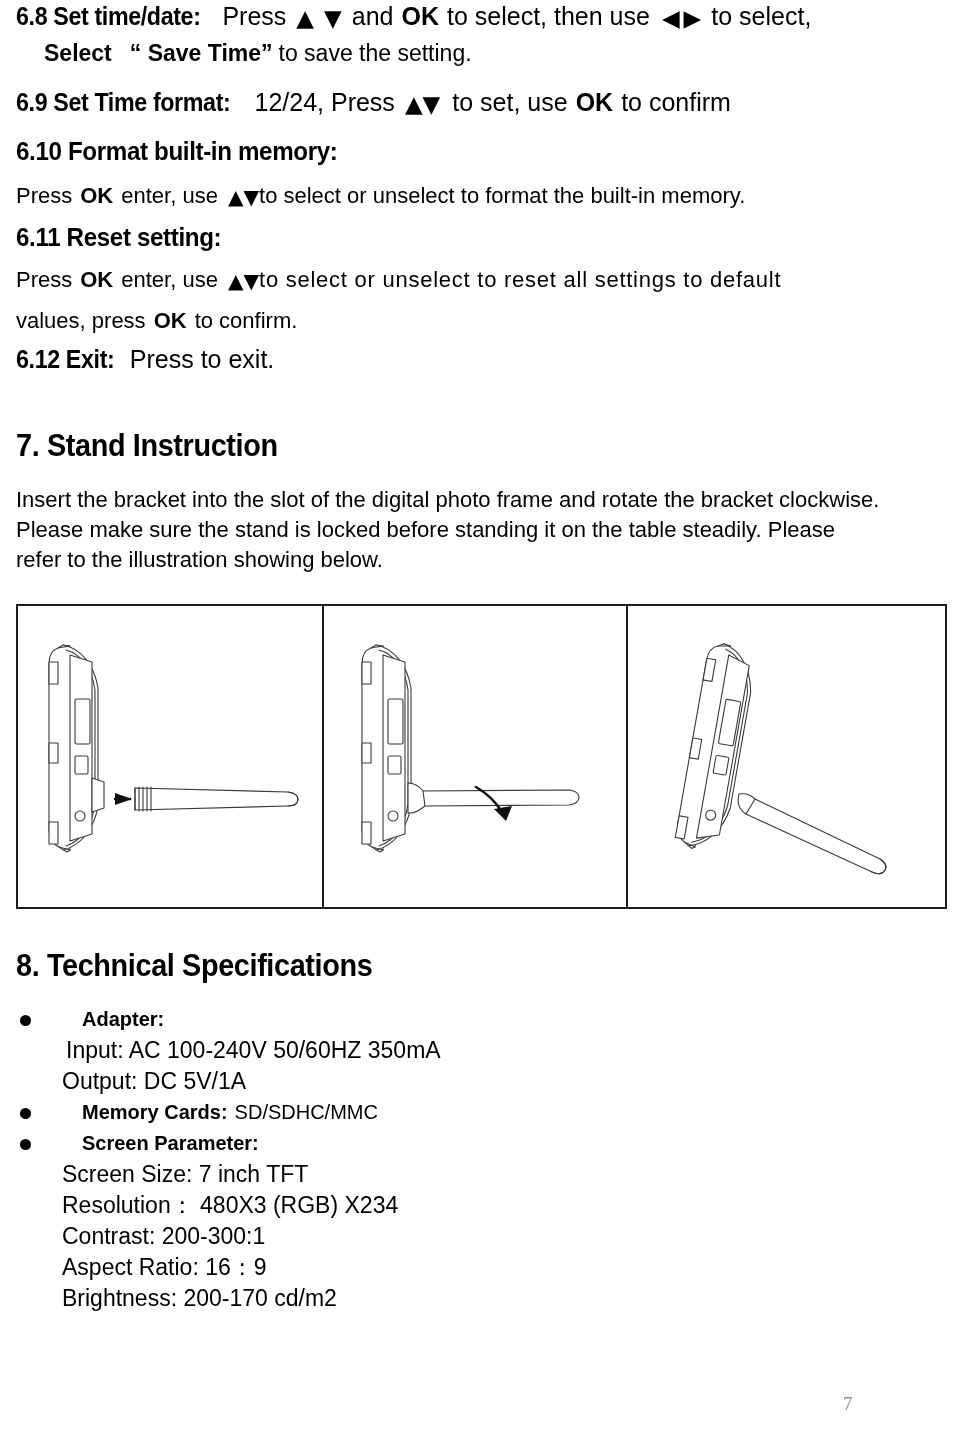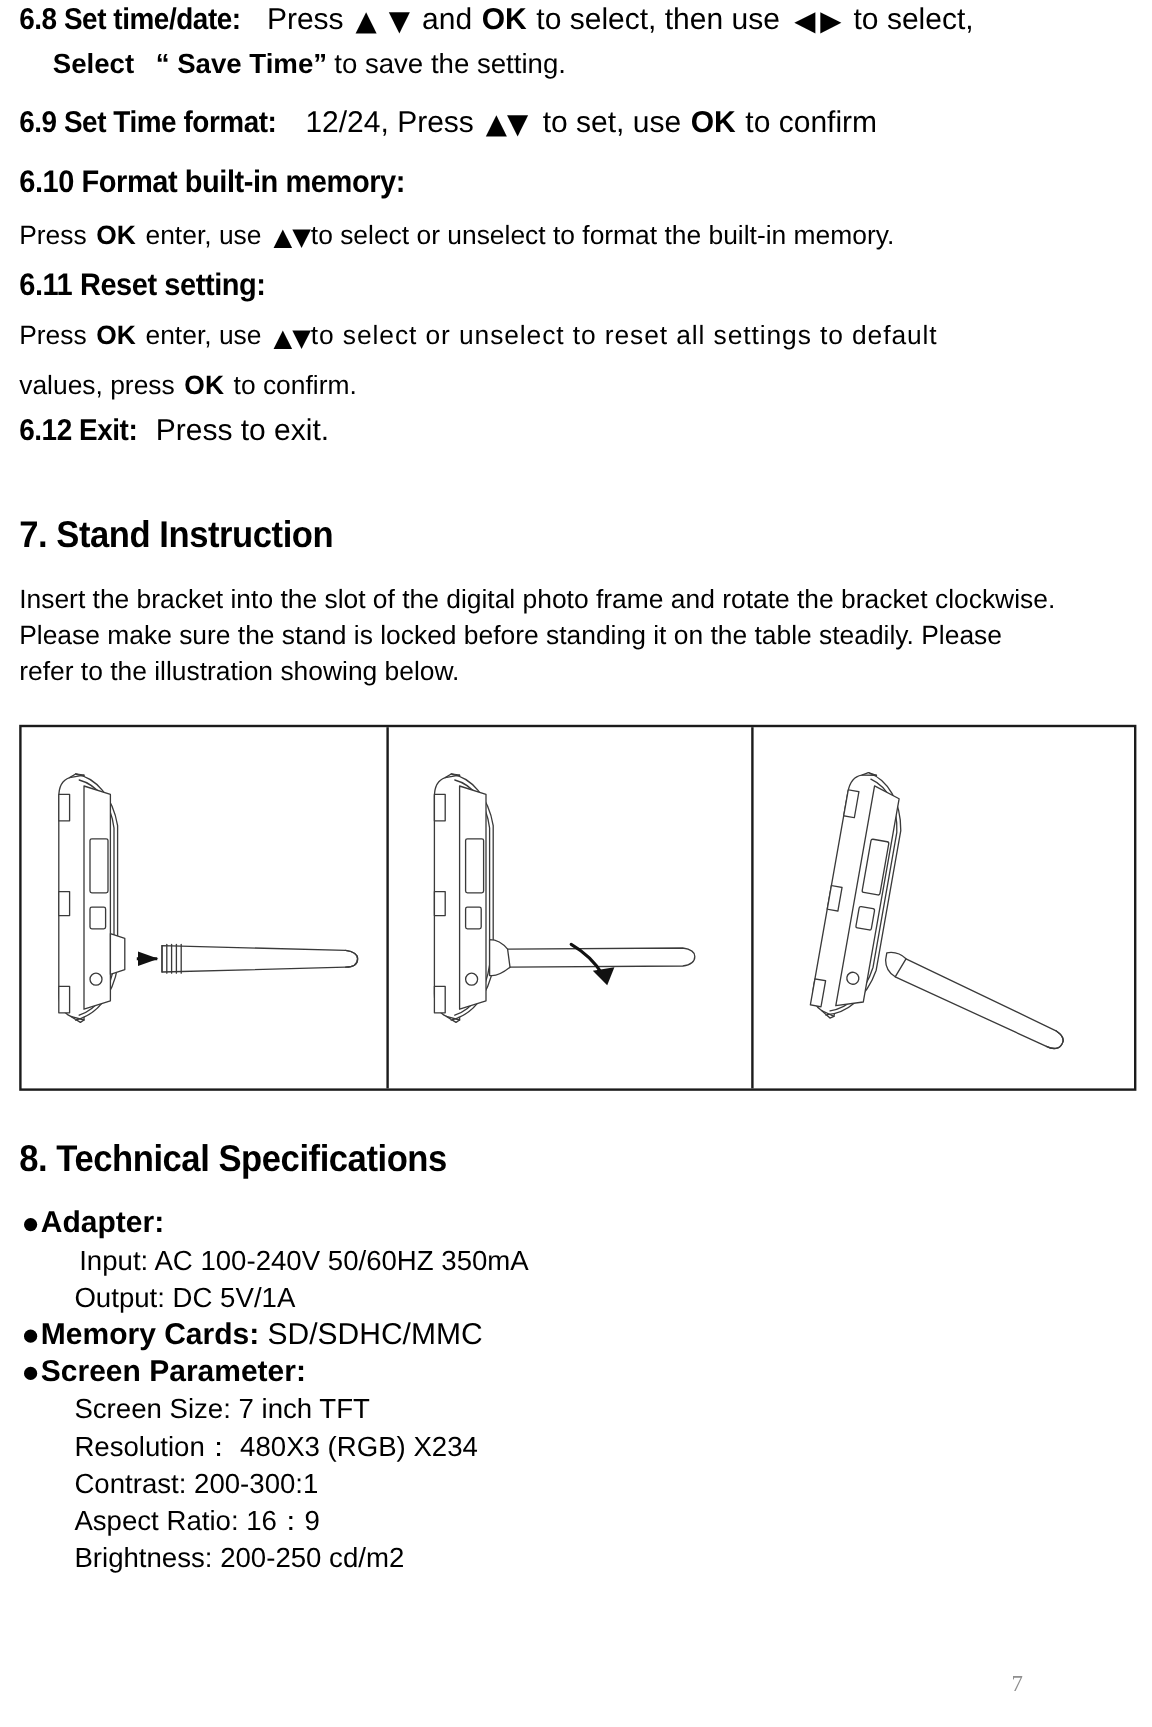--- a/index.html
+++ b/index.html
@@ -110,22 +110,22 @@
     font-size: 31px;
   }
   .spec-list {
     position: absolute;
     left: 0;
     top: 1004px;
     width: 700px;
   }
   .spec-item {
     position: relative;
-    padding-left: 34px;
-    font-size: 25px;
+    padding-left: 82px;
+    font-size: 20px;
     line-height: 31px;
     white-space: nowrap;
   }
   .spec-item .dot {
     position: absolute;
     left: 20px;
     top: 11px;
     width: 11px;
     height: 11px;
     background: #000;
@@ -326,18 +326,18 @@
 
 
     <div class="spec-item">
       <span class="dot"></span>
       <span class="lbl">Screen Parameter:</span>
     </div>
     <div class="spec-sub">Screen Size: 7 inch TFT</div>
     <div class="spec-sub">Resolution：   480X3 (RGB) X234</div>
     <div class="spec-sub">Contrast: 200-300:1</div>
     <div class="spec-sub">Aspect Ratio: 16：9</div>
-    <div class="spec-sub">Brightness: 200-250 cd/m2</div>
+    <div class="spec-sub">Brightness: 200-170 cd/m2</div>
   </div>
 
   <div id="pageno">7</div>
 
 </div>
 
 </body></html>

